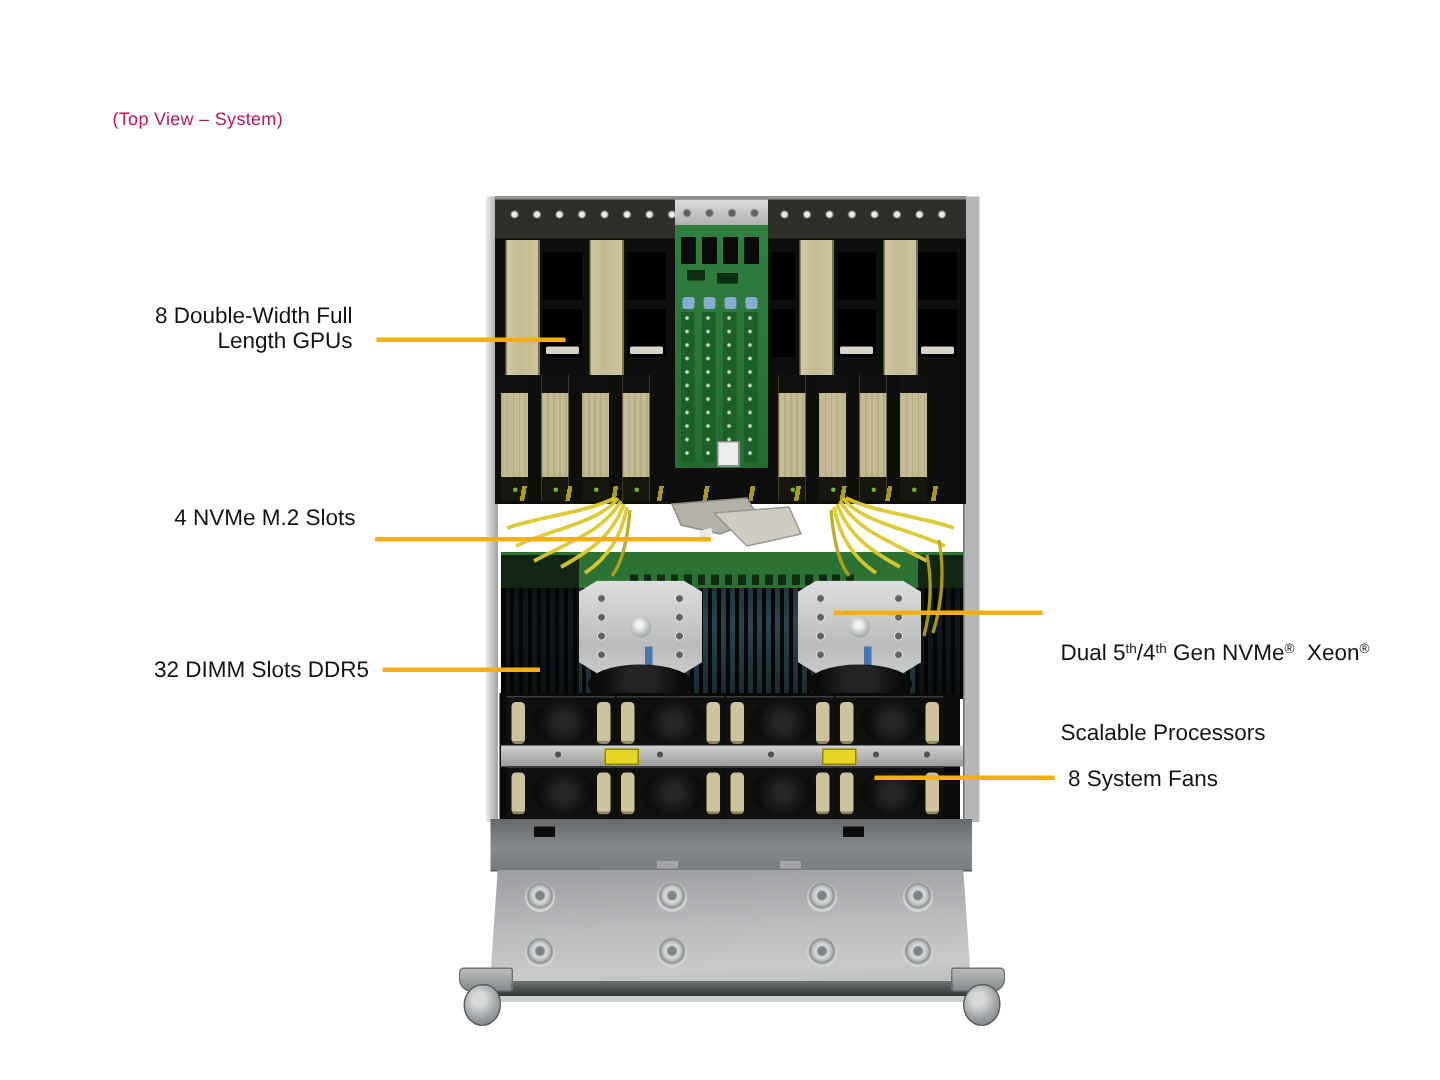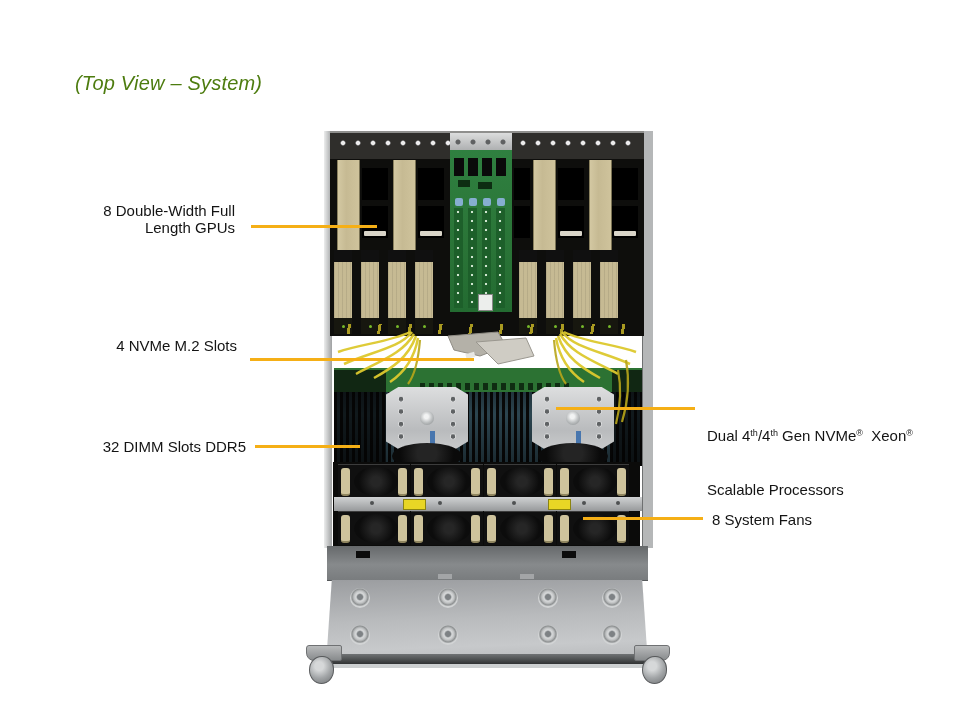--- a/index.html
+++ b/index.html
@@ -1,19 +1,19 @@
 <!DOCTYPE html>
 <html style="--callout_line: #F5AF16; --gpu_card_tan: #C6BA93; --pcb_green: #2C7233; --heatsink_silver: #C9CBCD; --chassis_silver: #B5B7B9; --fan_clip_tan: #CEC39C; --cable_yellow: #DDC92E;"><head>
 <meta charset="utf-8">
 <style>
   html,body{margin:0;padding:0;background:#fff;}
   .canvas{position:relative;width:960px;height:720px;background:#fff;overflow:hidden;
           font-family:"Liberation Sans",sans-serif;color:#161616;}
   .a{position:absolute;}
-  .title{font-style:italic;font-size:20px;color:#4d7c0f;letter-spacing:.2px;}
+  .title{font-size:12px;color:#be185d;letter-spacing:.2px;}
   .label{font-size:15px;line-height:17px;color:#141414;}
   .label.right{text-align:right;}
   .label sup{font-size:9px;vertical-align:baseline;position:relative;top:-5px;}
   .callout{height:3px;background:var(--callout_line,#F5AF16);z-index:40;}
 
   
   .rear-bar{background:#2f2e2b;border-top:2px solid #8f8f8d;}
   .screwrow{background-image:radial-gradient(circle at 7px 5px,#ececec 1.6px,#8a8a8a 2.3px,transparent 3px);
             background-size:15px 10px;}
   .centerblock{background:linear-gradient(180deg,#dcdddd,#a9abac);
@@ -314,21 +314,21 @@
 
   <div class="a label right" style="left:57px;top:337px;width:180px">
     <div>4 NVMe M.2 Slots</div>
   </div>
 
   <div class="a label right" style="left:60px;top:438px;width:186px">
     <div>32 DIMM Slots DDR5</div>
   </div>
 
   <div class="a label" style="left:707px;top:393px;width:240px;white-space:pre-wrap">
-    <div><span>Dual 4</span><sup>th</sup><span>/4</span><sup>th</sup><span> Gen NVMe</span><sup>®</sup><span>  Xeon</span><sup>®</sup></div>
+    <div><span>Dual 5</span><sup>th</sup><span>/4</span><sup>th</sup><span> Gen NVMe</span><sup>®</sup><span>  Xeon</span><sup>®</sup></div>
     <div>Scalable Processors</div>
   </div>
 
   <div class="a label" style="left:712px;top:511px;width:160px">
     <div>8 System Fans</div>
   </div>
 
 </div>
 
 </body></html>

